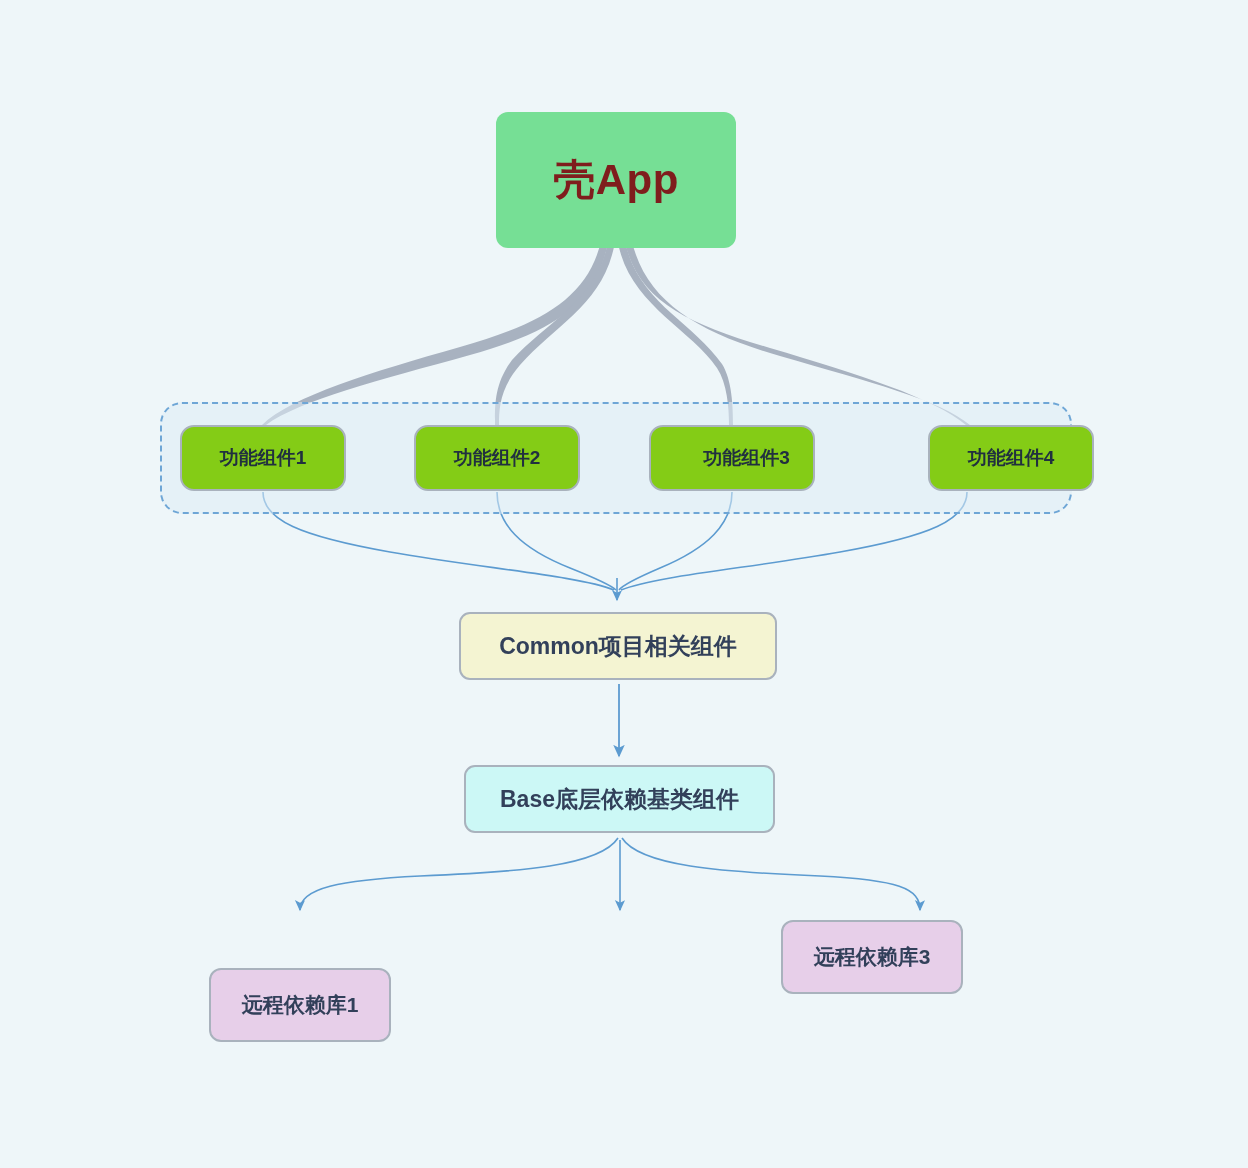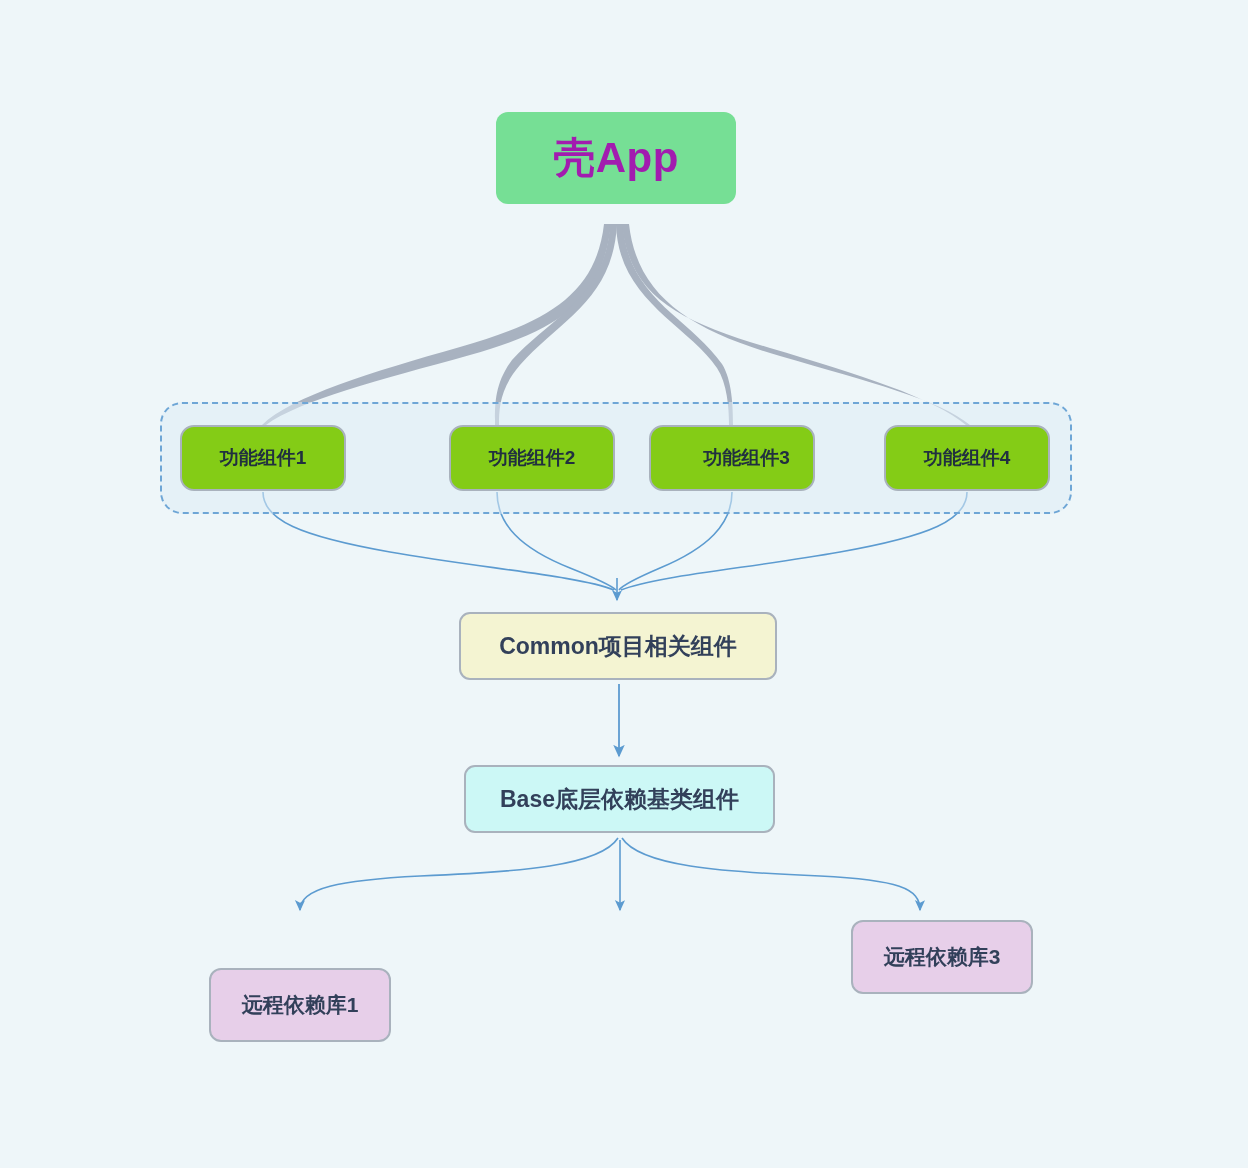--- a/index.html
+++ b/index.html
@@ -36,27 +36,27 @@
     text-align: center;
     color: #1e2b3c;
     z-index: 5;
   }
 
   
   .node-root {
     left: 496px;
     top: 112px;
     width: 240px;
-    height: 92px;
+    height: 136px;
     background: #76df95;
     border-radius: 12px;
     font-size: 42px;
     font-weight: bold;
     letter-spacing: 0.5px;
-    color: #a21caf;
+    color: #7f1d1d;
   }
 
   
   .group-box {
     position: absolute;
     left: 160px;
     top: 402px;
     width: 912px;
     height: 112px;
     border: 2px dashed #6ea6d6;
@@ -72,23 +72,23 @@
     height: 66px;
     top: 425px;
     background: #84cc16;
     border: 2.5px solid #a9b2bd;
     border-radius: 14px;
     font-size: 19px;
     font-weight: bold;
     color: #21303f;
   }
   .feat-1 { left: 180px; }
-  .feat-2 { left: 414px; margin-left: 35px; }
+  .feat-2 { left: 414px; }
   .feat-3 { left: 649px; padding-left: 29px; }
-  .feat-4 { left: 884px; }
+  .feat-4 { left: 928px; }
 
   
   .node-common {
     left: 459px;
     top: 612px;
     width: 318px;
     height: 68px;
     background: #f4f4d2;
     border: 2.5px solid #a9b2bd;
     border-radius: 11px;
@@ -118,21 +118,21 @@
     top: 920px;
     background: #e7cfe9;
     border: 2.5px solid #a9b2bd;
     border-radius: 12px;
     font-size: 21px;
     font-weight: bold;
     color: #32405a;
   }
   .rem-1 { left: 209px; margin-top: 48px; }
   .rem-2 { left: 529px; }
-  .rem-3 { left: 851px; }
+  .rem-3 { left: 781px; }
 </style>
 </head>
 <body>
 
 <div id="canvas">
 
   <svg id="edges" viewBox="0 0 1248 1168" xmlns="http://www.w3.org/2000/svg">
     <defs>
       <marker id="arrowBlue" markerWidth="9" markerHeight="9" refX="6.2" refY="3.2" orient="auto" markerUnits="strokeWidth">
         <path d="M0,0 L7,3.2 L0,6.4 L1.6,3.2 z" fill="#5c9bd0"></path>

